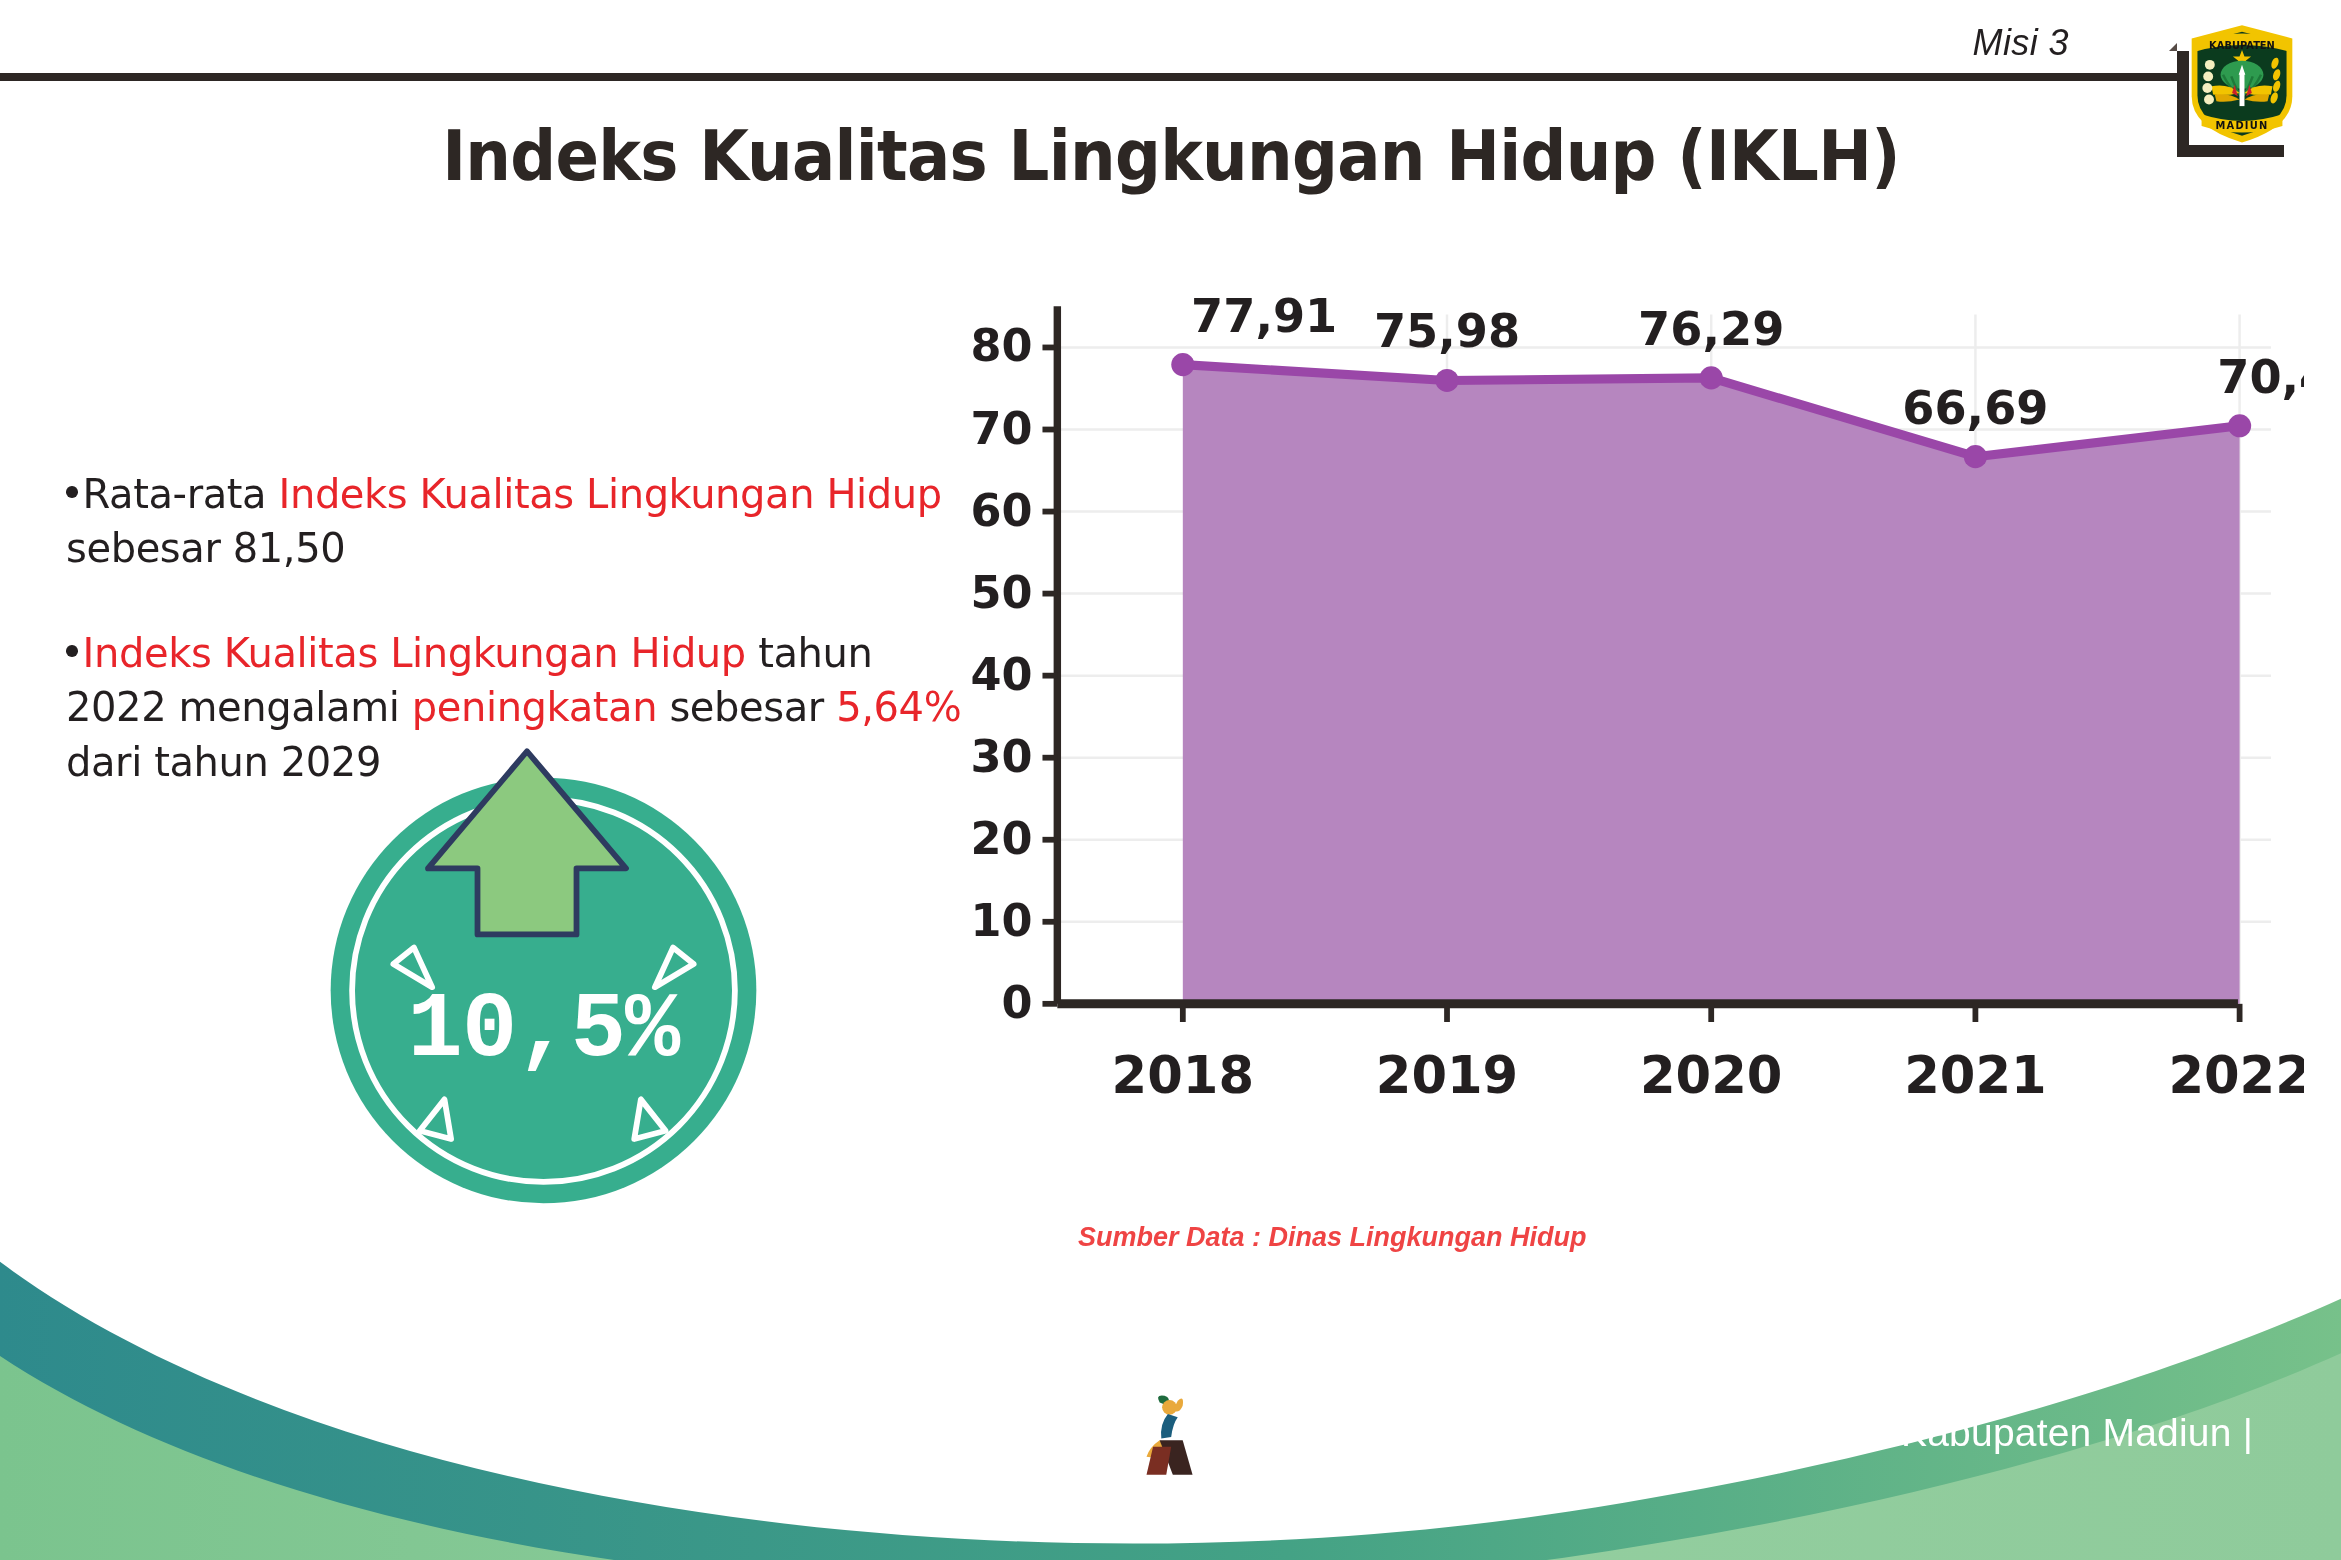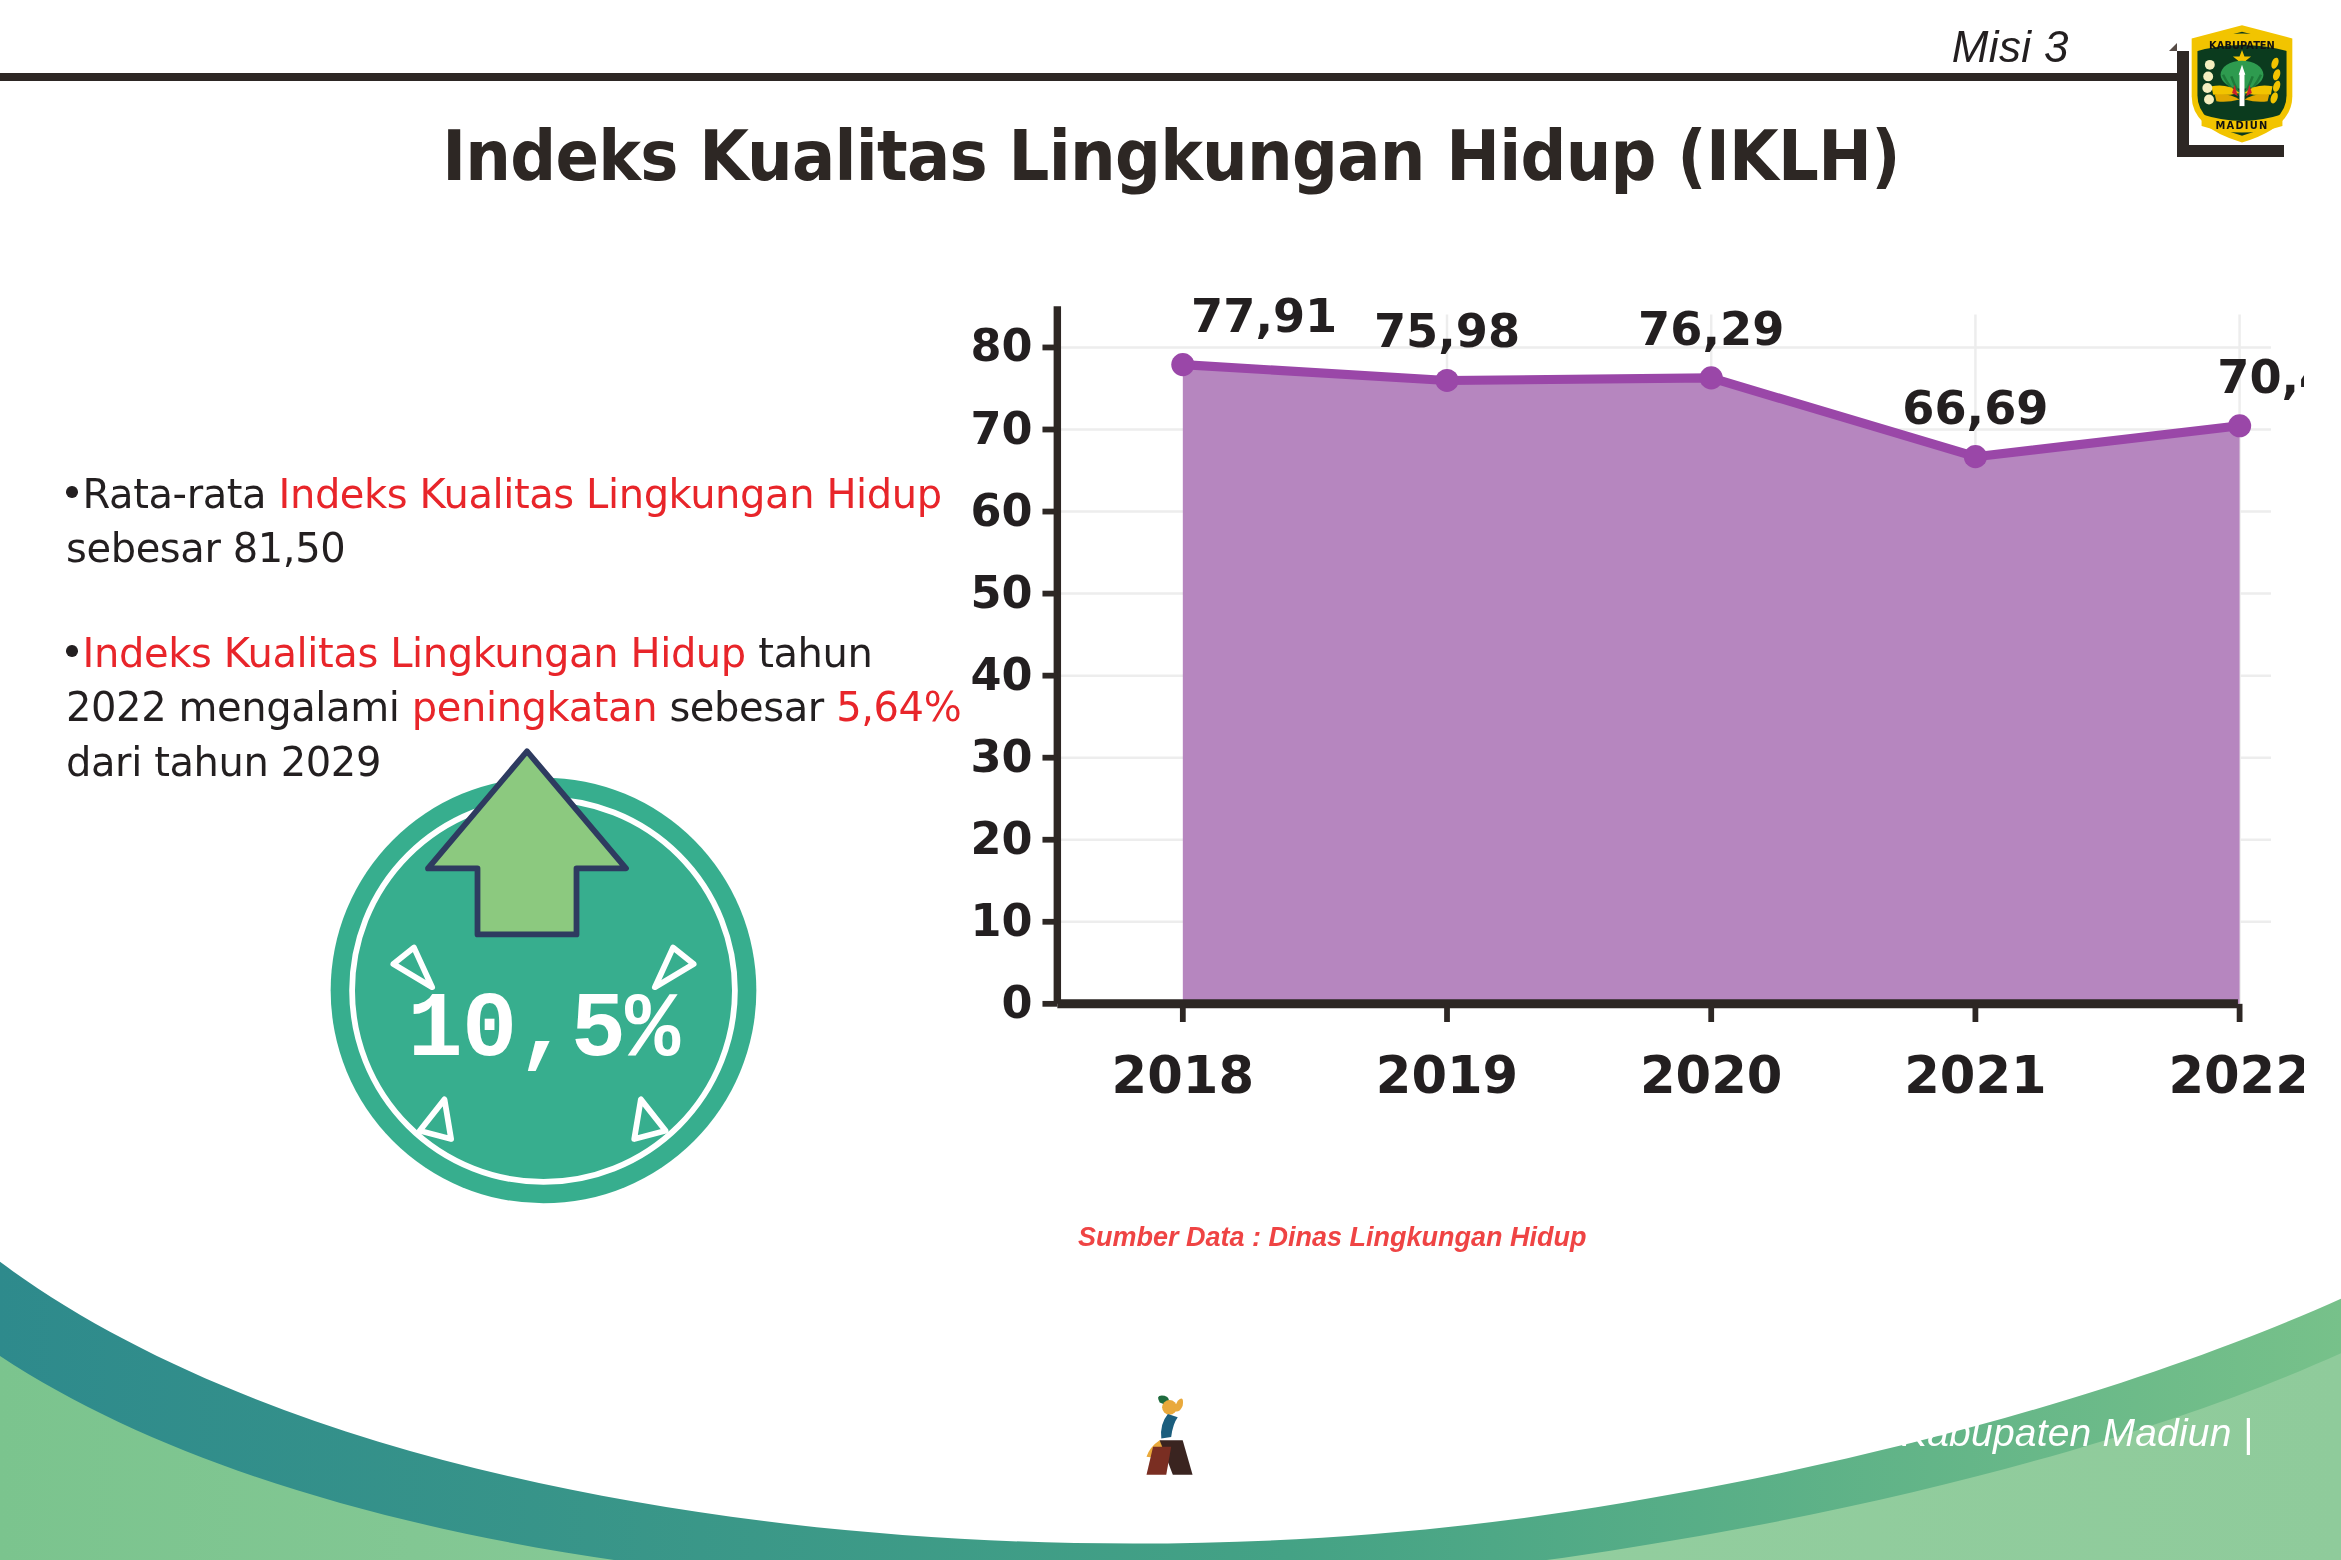--- a/index.html
+++ b/index.html
@@ -13,21 +13,21 @@
   .slide{position:absolute;inset:0;background:#fff;overflow:hidden;}
 
   
   .header-rule{
     position:absolute;left:0;top:73px;width:2180px;height:8.3px;
     background:#2D2724;
   }
   .misi{
     position:absolute;right:273px;top:21.5px;
     font-family:"Liberation Sans", sans-serif;
-    font-style:italic;font-size:44px;color:#231f20;
+    font-style:italic;font-size:36px;color:#231f20;
     letter-spacing:0.4px;white-space:nowrap;
   }
   .bracket{
     position:absolute;left:2177px;top:51px;width:107px;height:106px;
   }
   .bracket .v{position:absolute;left:0;top:0;width:11.6px;height:106px;background:#2D2724;}
   .bracket .h{position:absolute;left:0;bottom:0;width:107px;height:11.6px;background:#2D2724;}
   .bracket .v:after{content:"";position:absolute;left:-8.3px;top:-8.3px;border-left:8.3px solid transparent;border-bottom:8.3px solid #564b46;}
   .emblem{position:absolute;left:2180px;top:16.5px;width:124px;height:132px;}
 
@@ -78,21 +78,21 @@
     font-family:"Liberation Sans", sans-serif;
     font-style:italic;font-weight:700;font-size:27px;color:#ef4444;
   }
 
   
   .footer{position:absolute;left:0;bottom:0;width:2342px;height:314px;}
   .footer svg{display:block;}
   .footer-text{
     position:absolute;left:1210px;bottom:106px;
     font-family:"Liberation Sans", sans-serif;
-    font-style:italic;font-size:39px;color:#ffffff;
+    font-size:39px;color:#ffffff;
     white-space:nowrap;letter-spacing:0.2px;
   }
   .footer-logo{position:absolute;left:1135px;bottom:81px;width:74px;height:91px;}
 </style>
 </head>
 <body>
 
 <div class="slide">
 
   <div class="header-rule"></div>

